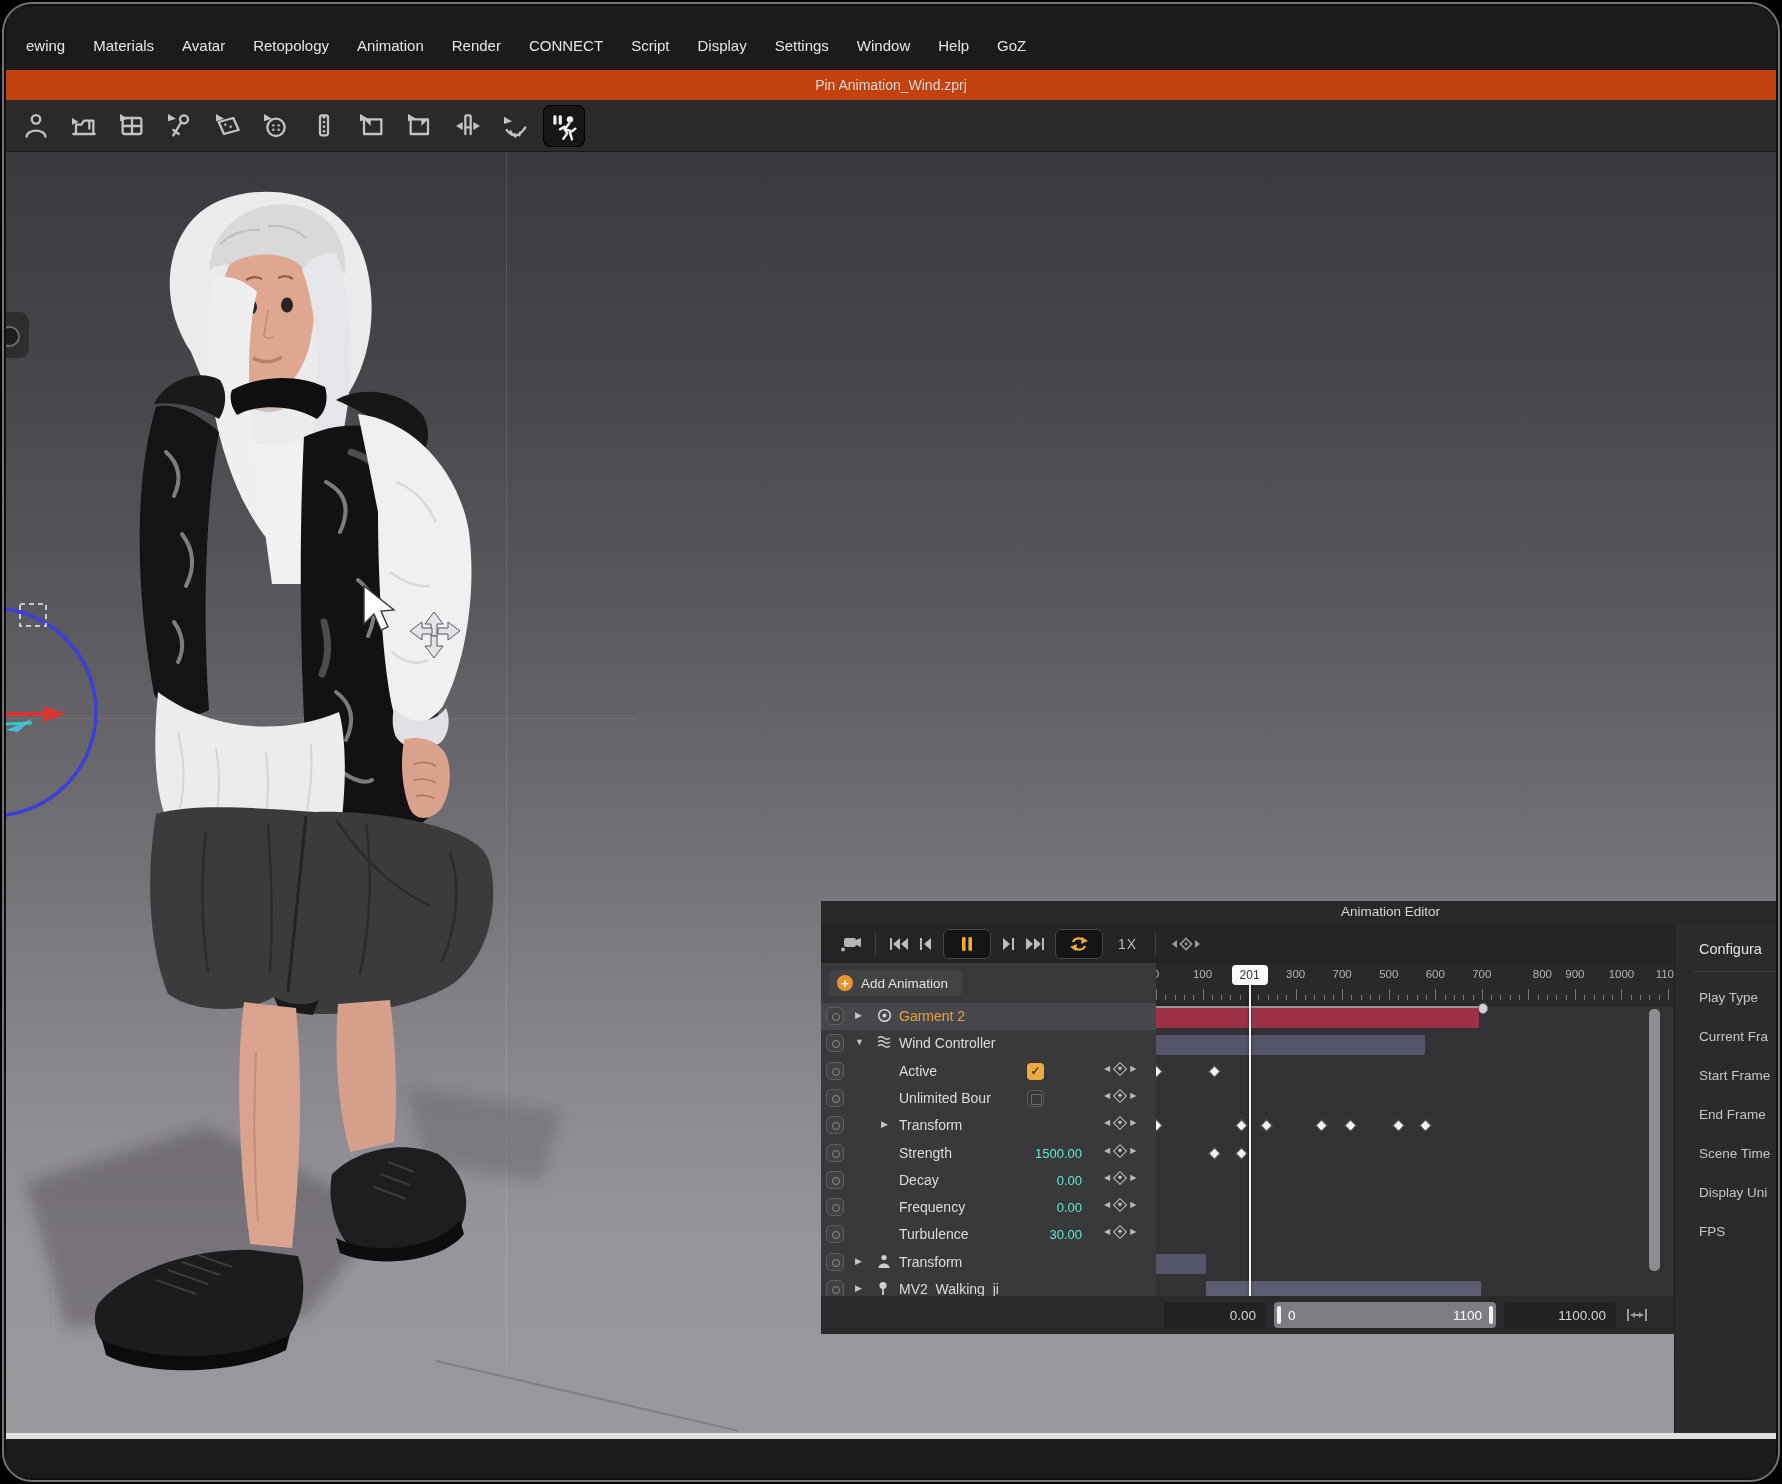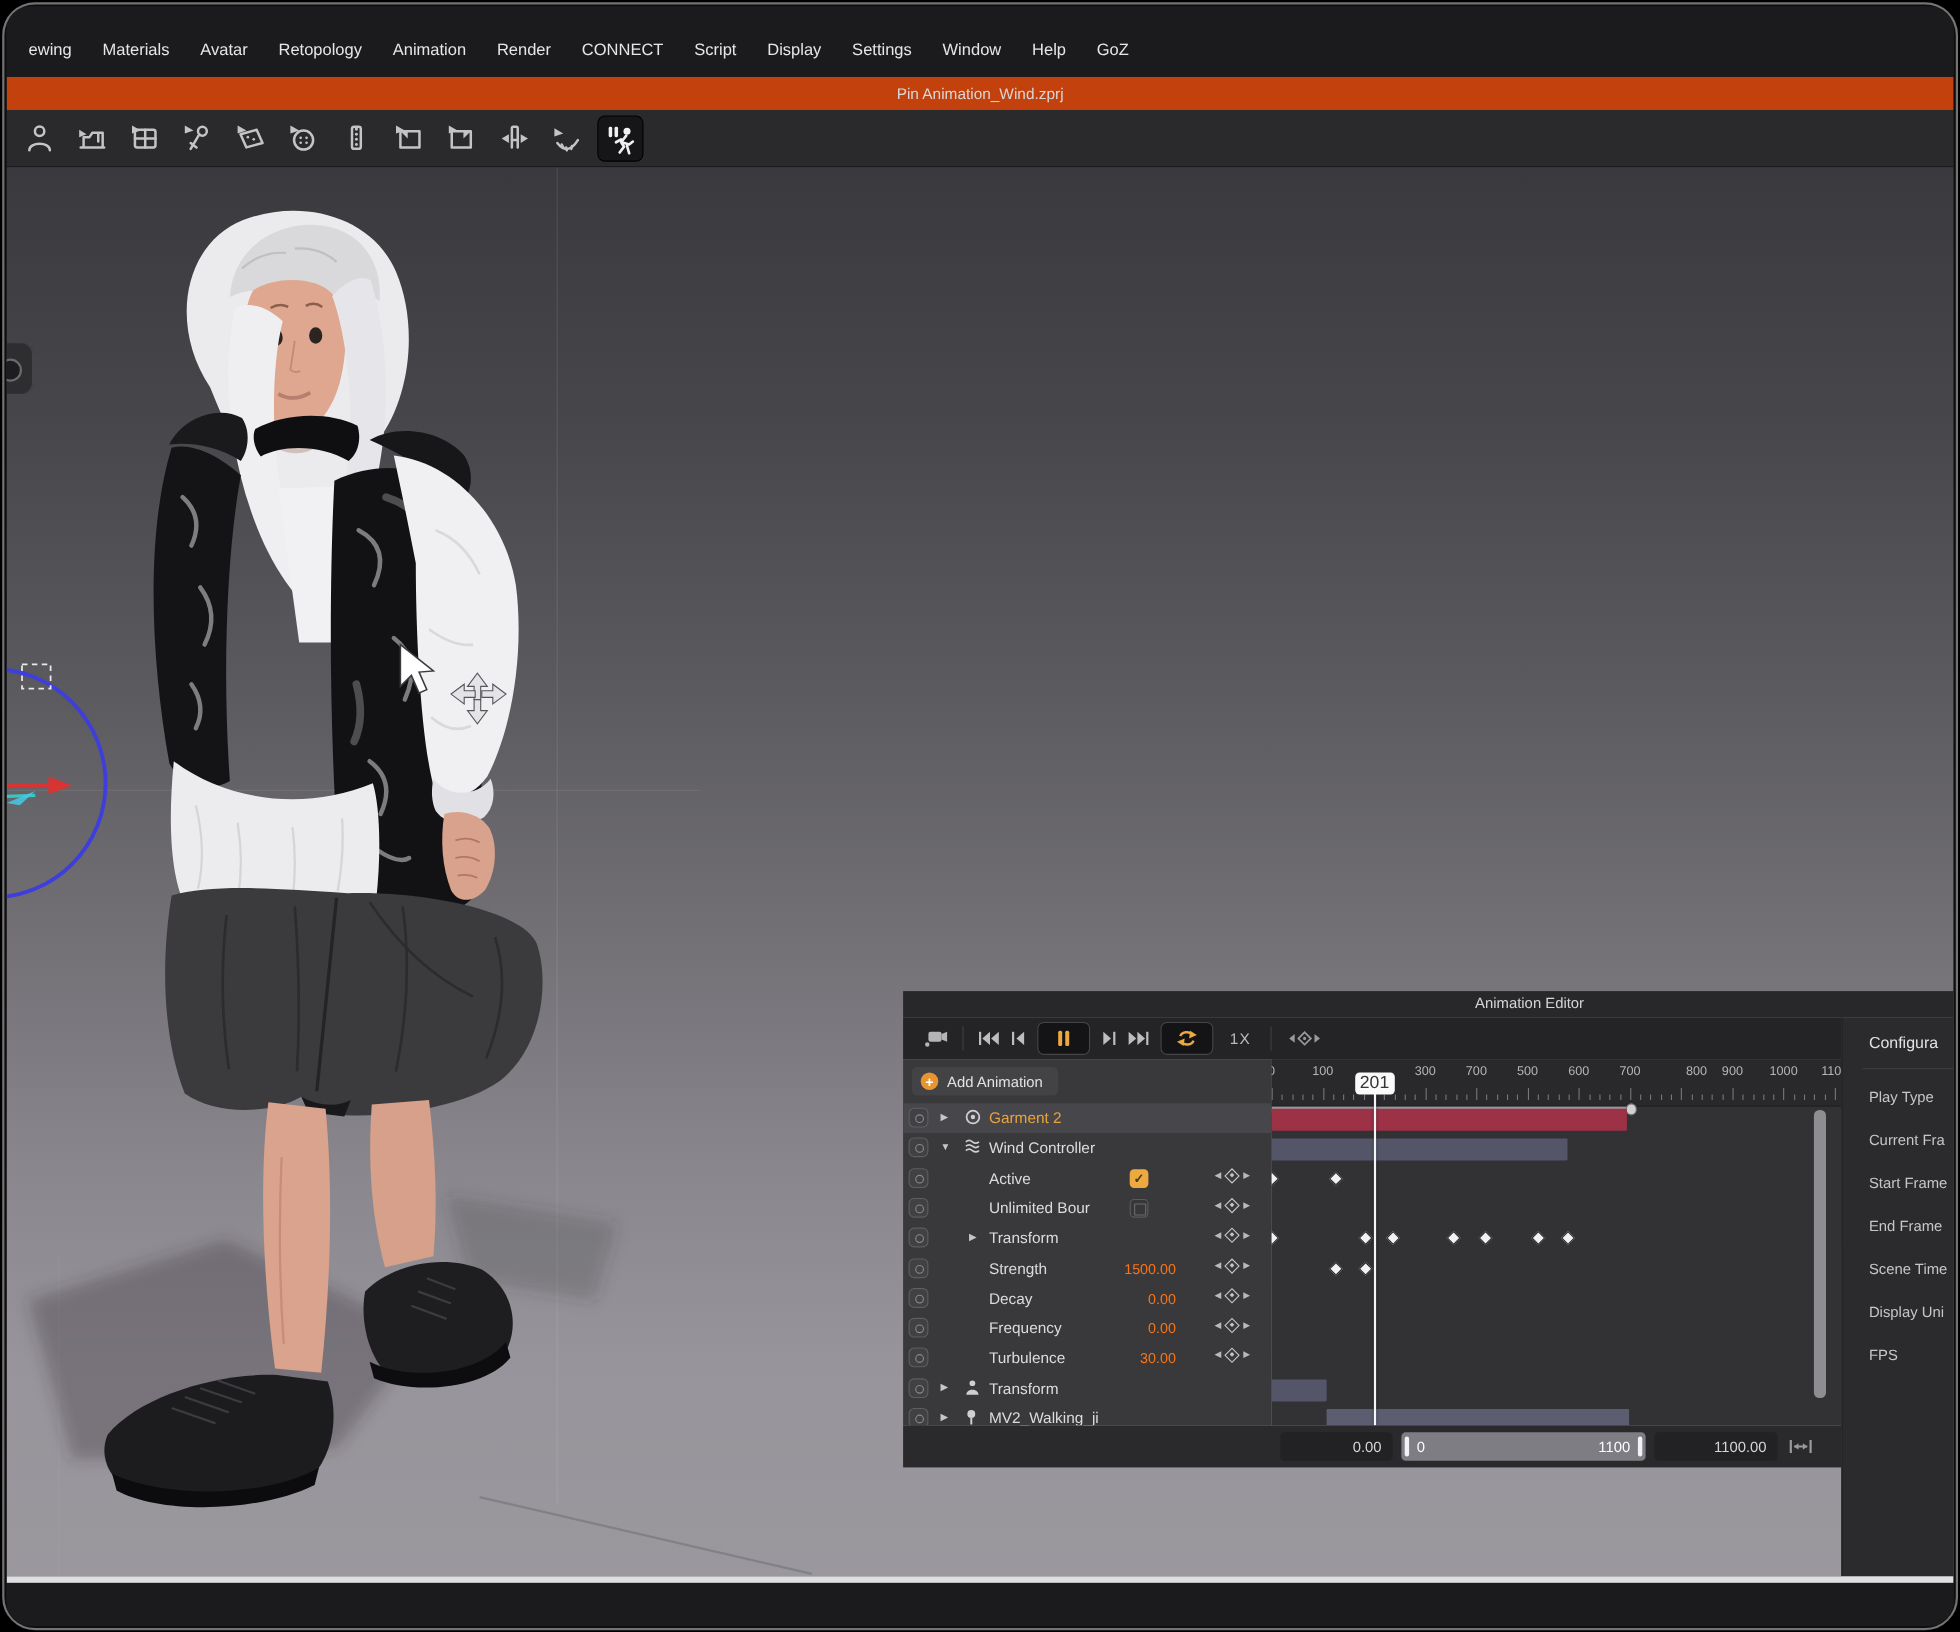--- a/index.html
+++ b/index.html
@@ -59,39 +59,39 @@
   .eye::after{content:"";position:absolute;left:5px;top:5px;width:6px;height:6px;border-radius:50%;
        border:1.5px solid #8A8A8D;}
   .arr{position:absolute;top:7px;color:#C6C6C8;font-size:9px;}
   .ticon{position:absolute;top:5px;}
   .tlabel{position:absolute;left:78px;top:5px;font-size:14px;color:#DCDCDE;white-space:nowrap;}
   .tlabel.sel{color:#E8A33D;}
   .cbox{position:absolute;left:206px;top:5px;width:17px;height:17px;border-radius:4px;box-sizing:border-box;}
   .cbox.on{background:#ECA93F;color:#4A3A10;font-size:12px;font-weight:bold;text-align:center;line-height:17px;}
   .cbox.off{background:#37373A;border:1px solid #5B5B5E;}
   .cbox.off::after{content:"";position:absolute;left:3px;top:3px;width:9px;height:9px;border:1px solid #6B6B6E;border-radius:1px;}
-  .tval{position:absolute;right:87px;top:6px;font-size:13px;color:#f97316;}
+  .tval{position:absolute;right:74px;top:6px;font-size:13px;color:#5eead4;}
   .kfnav{position:absolute;left:283px;top:6px;display:flex;align-items:center;gap:5px;}
   .kfnav .a{color:#B9B9BB;font-size:8px;line-height:1;}
   .kfdia{width:8px;height:8px;border:1.4px solid #C6C6C8;transform:rotate(45deg);position:relative;}
   .kfdia::after{content:"";position:absolute;left:2px;top:2px;width:2.5px;height:2.5px;background:#C6C6C8;}
 
   .ae-timeline{position:absolute;left:1150px;top:957px;width:518px;height:333px;background:#323234;overflow:hidden;}
   .ruler{position:absolute;left:0;top:0;width:518px;height:42px;background:#29292B;border-bottom:1px solid #202022;}
   .rlab{position:absolute;top:5px;font-size:11.5px;color:#B4B4B6;transform:translateX(-50%);}
   .tick{position:absolute;width:1px;background:#77777A;}
   .tick.major{top:26px;height:11px;}
   .tick.minor{top:32px;height:5px;}
   .bar{position:absolute;border-radius:1px;}
   .progress{position:absolute;top:43px;height:6px;left:0;background:#97979B;}
   .proghandle{position:absolute;top:40px;width:10px;height:11px;border-radius:5px;background:#D2D2D5;border:1px solid #707074;box-sizing:border-box;}
   .kf{position:absolute;width:9px;height:9px;background:#F2F2F4;border:1px solid #26262a;transform:rotate(45deg);box-sizing:border-box;}
   .ph-line{position:absolute;top:20px;width:2px;height:313px;background:#F5F5F7;box-shadow:0 0 3px rgba(0,0,0,.55);}
   .ph-box{position:absolute;top:2px;width:36px;height:20px;background:#FAFAFA;border-radius:4px;color:#333538;
-          font-size:16px;display:flex;align-items:center;justify-content:center;margin-top:10px;}
+          font-size:12px;display:flex;align-items:center;justify-content:center;}
   .vscroll{position:absolute;right:14px;top:46px;width:11px;height:262px;border-radius:5px;background:#8E8E92;}
 
   .ae-bottom{position:absolute;left:815px;top:1290px;width:853px;height:38px;background:#2A2A2C;
              display:flex;align-items:center;box-sizing:border-box;padding-left:343px;}
   .numfield{height:26px;background:#222224;border-radius:4px;color:#D5D5D7;font-size:13.5px;
             display:flex;align-items:center;justify-content:flex-end;padding:0 10px;box-sizing:border-box;}
   .rangebar{height:26px;background:#7F7D84;border-radius:4px;margin:0 8px;position:relative;
             display:flex;align-items:center;justify-content:space-between;color:#FBFBFC;font-size:13.5px;
             padding:0 14px;box-sizing:border-box;}
   .rhandle{position:absolute;top:4px;width:4px;height:18px;border-radius:2px;background:#F2F2F4;}

